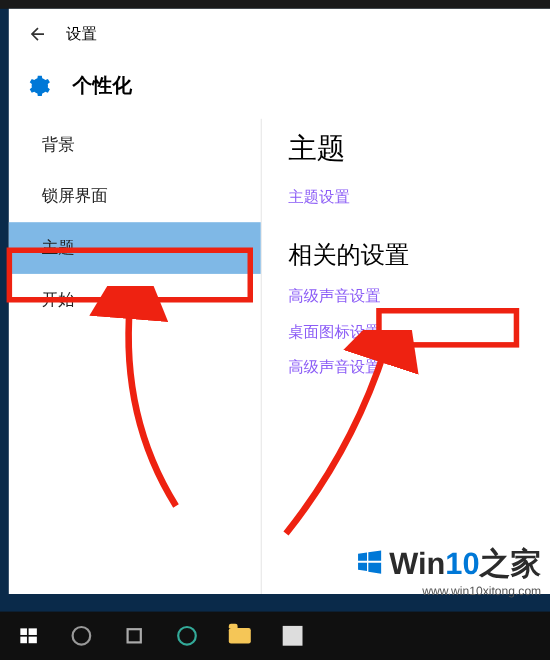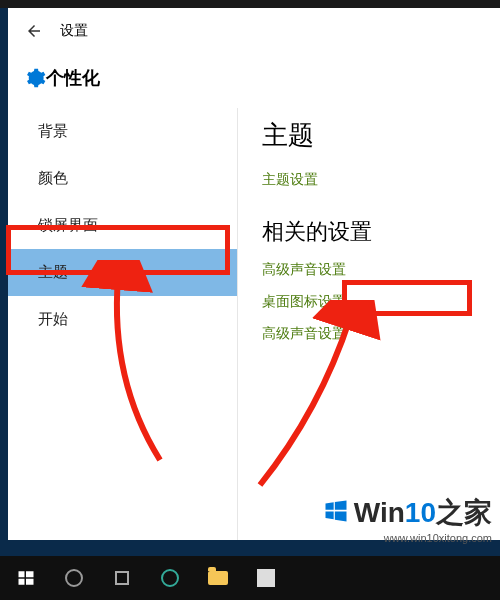--- a/index.html
+++ b/index.html
@@ -6,33 +6,33 @@
   html, body { width: 500px; height: 600px; overflow: hidden; background: #0a2a4a; }
   
   .titlebar { height: 8px; background: #1a1a1a; }
   
   .app { position: absolute; top: 8px; left: 8px; right: 0; bottom: 60px; background: #fff; display: flex; flex-direction: column; }
   
   .header { height: 46px; display: flex; align-items: center; padding: 10px 4px; }
   .back-btn { width: 44px; height: 44px; display:flex; align-items:center; justify-content:center; font-size: 18px; color:#333; }
   .header-title { font-size: 14px; margin-left: 4px; }
   
-  .category { display: flex; align-items: center; padding: 12px 16px 18px 16px; gap: 0; }
+  .category { display: flex; align-items: center; padding: 12px 16px 18px 16px; gap: 20px; }
   .gear { width: 22px; height: 22px; color:#0078d7; }
   .category-title { font-size: 18px; font-weight: 600; }
   
   .body { flex: 1; display: flex; position: relative; }
   .sidebar { width: 230px; display:flex; flex-direction:column; border-right: 1px solid #e6e6e6; }
   .sidebar-item { padding: 14px 30px; font-size: 15px; color:#222; cursor:pointer; }
   .sidebar-item.selected { background: #7fb8e6; }
   
   .content { flex:1; padding: 10px 24px 0 24px; position:relative; }
   .content h1 { font-size: 26px; font-weight: 400; margin-bottom: 18px; }
   .content h2 { font-size: 22px; font-weight: 400; margin: 28px 0 14px 0; }
-  .link { color: #4d7c0f; font-size: 14px; margin: 14px 0; cursor:pointer; }
+  .link { color: #8b5cf6; font-size: 14px; margin: 14px 0; cursor:pointer; }
   
   .annot-box { position:absolute; border: 5px solid #e21; pointer-events:none; }
   .box1 { left: 6px; top: 225px; width: 224px; height: 50px; }
   .box2 { left: 342px; top: 280px; width: 130px; height: 36px; }
   
   .arrow { position:absolute; pointer-events:none; }
   
   .taskbar { position:absolute; left:0; right:0; bottom:0; height:44px; background:#101010; display:flex; align-items:center; padding: 0 2px; }
   .taskbar .slot { width:48px; height:44px; display:flex; align-items:center; justify-content:center; }
   .win-icon rect{fill:#fff;}
@@ -68,21 +68,20 @@
   <div class="category">
     <svg class="gear" viewBox="0 0 24 24">
       <path fill="#0078d7" d="M12 8a4 4 0 1 0 0 8 4 4 0 0 0 0-8zm9.4 4c0-.6-.1-1.2-.2-1.8l2.1-1.6-2-3.4-2.5 1a8 8 0 0 0-3.1-1.8L15.3 2h-4l-.4 2.4a8 8 0 0 0-3.1 1.8l-2.5-1-2 3.4 2.1 1.6c-.1.6-.2 1.2-.2 1.8s.1 1.2.2 1.8l-2.1 1.6 2 3.4 2.5-1a8 8 0 0 0 3.1 1.8l.4 2.4h4l.4-2.4a8 8 0 0 0 3.1-1.8l2.5 1 2-3.4-2.1-1.6c.1-.6.2-1.2.2-1.8z"></path>
     </svg>
     <div class="category-title">个性化</div>
   </div>
 
   <div class="body">
     <div class="sidebar">
       <div class="sidebar-item">背景</div>
-      <div class="sidebar-item">颜色</div>
       <div class="sidebar-item">锁屏界面</div>
       <div class="sidebar-item selected">主题</div>
       <div class="sidebar-item">开始</div>
     </div>
 
     <div class="content">
       <h1>主题</h1>
       <div class="link">主题设置</div>
 
       <h2>相关的设置</h2>

